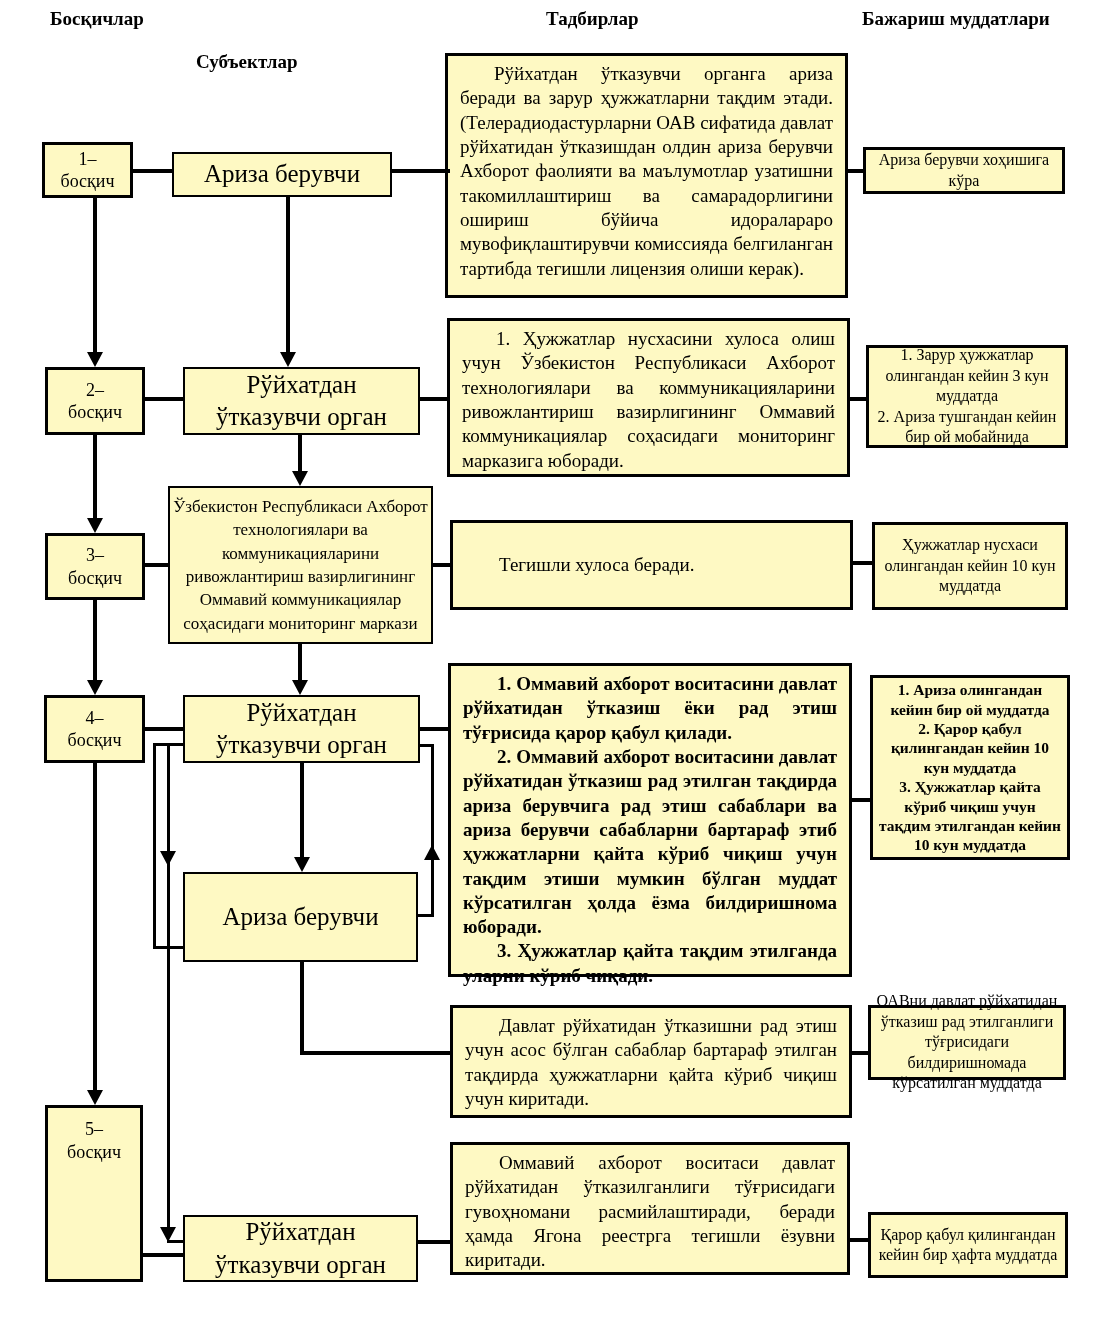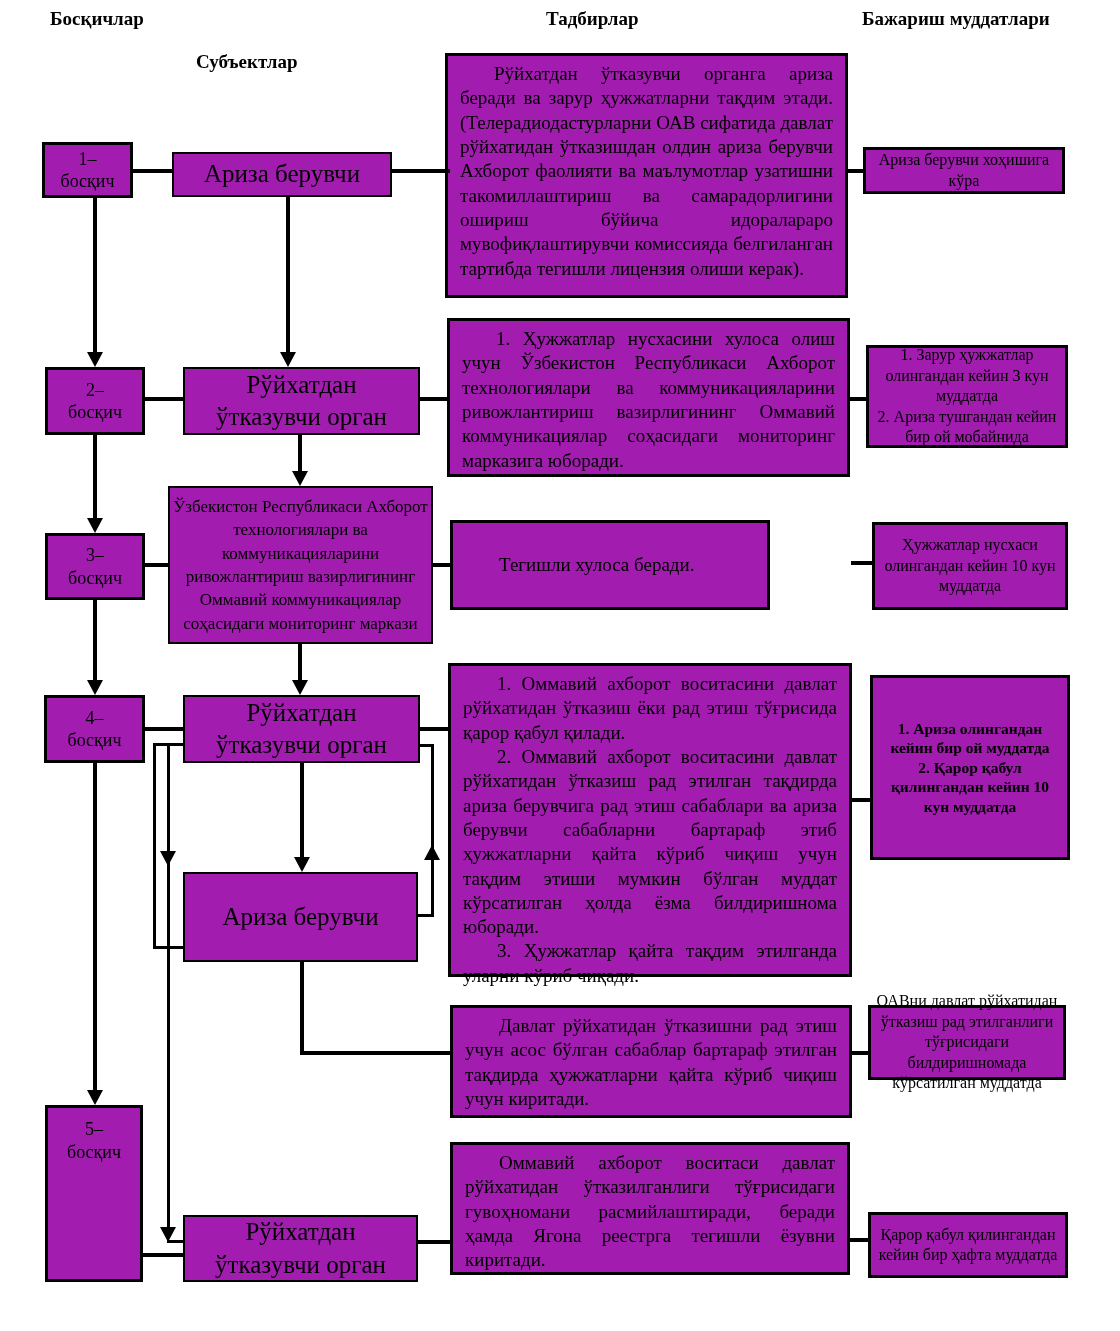--- a/index.html
+++ b/index.html
@@ -2,21 +2,21 @@
 <html><head>
 <meta charset="utf-8">
 <style>
   html,body { margin:0; padding:0; background:#ffffff; }
   #canvas {
     position:relative; width:1120px; height:1331px; background:#ffffff;
     font-family:"Liberation Serif","DejaVu Serif",serif; color:#000;
     overflow:hidden;
   }
   .hdr { position:absolute; font-weight:bold; font-size:19px; white-space:nowrap; }
-  .box { position:absolute; box-sizing:border-box; background:#a21caf; border:3px solid #000; }
+  .box { position:absolute; box-sizing:border-box; background:#fef9c3; border:3px solid #000; }
   .stage-box { border-width:3px; display:flex; flex-direction:column; justify-content:center; align-items:center; font-size:18px; line-height:1.25; text-align:center; }
   .stage-box.tall { justify-content:flex-start; padding-top:10px; }
   .subject-box { border-width:2px; display:flex; flex-direction:column; justify-content:center; align-items:center; text-align:center; font-size:25px; line-height:1.3; padding:2px 12px; }
   .subject-box.small { font-size:17px; line-height:1.38; padding:2px 2px; }
   .activity-box { border-width:3px; font-size:19px; line-height:1.28; padding:6px 12px; }
   .activity-box p { margin:0; text-indent:34px; text-align:justify; }
   .activity-box.vcenter { display:flex; flex-direction:column; justify-content:center; }
   .activity-box.vcenter p { text-align:left; }
   .deadline-box { border-width:3px; display:flex; flex-direction:column; justify-content:center; font-size:16px; line-height:1.28; text-align:center; padding:2px 4px; }
   .deadline-box.dense { font-size:15.5px; line-height:1.25;font-weight:bold; }
@@ -75,24 +75,24 @@
   <div class="box subject-box" style="left:183px; top:1215px; width:235px; height:67px;">
     <span>Рўйхатдан ўтказувчи орган</span>
   </div>
 
   <div class="box activity-box" style="left:445px; top:53px; width:403px; height:245px;">
     <p>Рўйхатдан ўтказувчи органга ариза беради ва зарур ҳужжатларни тақдим этади. (Телерадиодастурларни ОАВ сифатида давлат рўйхатидан ўтказишдан олдин ариза берувчи Ахборот фаолияти ва маълумотлар узатишни такомиллаштириш ва самарадорлигини ошириш бўйича идоралараро мувофиқлаштирувчи комиссияда белгиланган тартибда тегишли лицензия олиши керак).</p>
   </div>
   <div class="box activity-box" style="left:447px; top:318px; width:403px; height:159px;">
     <p>1. Ҳужжатлар нусхасини хулоса олиш учун Ўзбекистон Республикаси Ахборот технологиялари ва коммуникацияларини ривожлантириш вазирлигининг Оммавий коммуникациялар соҳасидаги мониторинг марказига юборади.</p>
   </div>
-  <div class="box activity-box vcenter" style="left:450px; top:520px; width:320px; height:90px;">
+  <div class="box activity-box vcenter" style="left:450px; top:520px; width:403px; height:90px;">
     <p>Тегишли хулоса беради.</p>
   </div>
-  <div class="box activity-box" style="left:448px; top:663px; width:404px; height:314px;">
+  <div class="box activity-box" style="left:448px; top:663px; width:404px; height:314px;font-weight:bold;">
     <p>1. Оммавий ахборот воситасини давлат рўйхатидан ўтказиш ёки рад этиш тўғрисида қарор қабул қилади.</p>
     <p>2. Оммавий ахборот воситасини давлат рўйхатидан ўтказиш рад этилган тақдирда ариза берувчига рад этиш сабаблари ва ариза берувчи сабабларни бартараф этиб ҳужжатларни қайта кўриб чиқиш учун тақдим этиши мумкин бўлган муддат кўрсатилган ҳолда ёзма билдиришнома юборади.</p>
     <p>3. Ҳужжатлар қайта тақдим этилганда уларни кўриб чиқади.</p>
   </div>
   <div class="box activity-box" style="left:450px; top:1005px; width:402px; height:113px;">
     <p>Давлат рўйхатидан ўтказишни рад этиш учун асос бўлган сабаблар бартараф этилган тақдирда ҳужжатларни қайта кўриб чиқиш учун киритади.</p>
   </div>
   <div class="box activity-box" style="left:450px; top:1142px; width:400px; height:133px;">
     <p>Оммавий ахборот воситаси давлат рўйхатидан ўтказилганлиги тўғрисидаги гувоҳномани расмийлаштиради, беради ҳамда Ягона реестрга тегишли ёзувни киритади.</p>
   </div>
@@ -103,20 +103,21 @@
   <div class="box deadline-box" style="left:866px; top:345px; width:202px; height:103px;">
     <p>1. Зарур ҳужжатлар олингандан кейин 3 кун муддатда</p>
     <p>2. Ариза тушгандан кейин бир ой мобайнида</p>
   </div>
   <div class="box deadline-box" style="left:872px; top:522px; width:196px; height:88px;">
     <p>Ҳужжатлар нусхаси олингандан кейин 10 кун муддатда</p>
   </div>
   <div class="box deadline-box dense" style="left:870px; top:675px; width:200px; height:185px;">
     <p>1. Ариза олингандан кейин бир ой муддатда</p>
     <p>2. Қарор қабул қилингандан кейин 10 кун муддатда</p>
+    <p>3. Ҳужжатлар қайта кўриб чиқиш учун тақдим этилгандан кейин 10 кун муддатда</p>
   </div>
   <div class="box deadline-box" style="left:868px; top:1005px; width:198px; height:75px;">
     <p>ОАВни давлат рўйхатидан ўтказиш рад этилганлиги тўғрисидаги билдиришномада кўрсатилган муддатда</p>
   </div>
   <div class="box deadline-box" style="left:868px; top:1200px; width:200px; height:66px;margin-top:12px;">
     <p>Қарор қабул қилингандан кейин бир ҳафта муддатда</p>
   </div>
 
   <div class="hline" style="left:133px; top:169px; width:39px; height:4px;"></div>
   <div class="hline" style="left:145px; top:397px; width:38px; height:4px;"></div>

